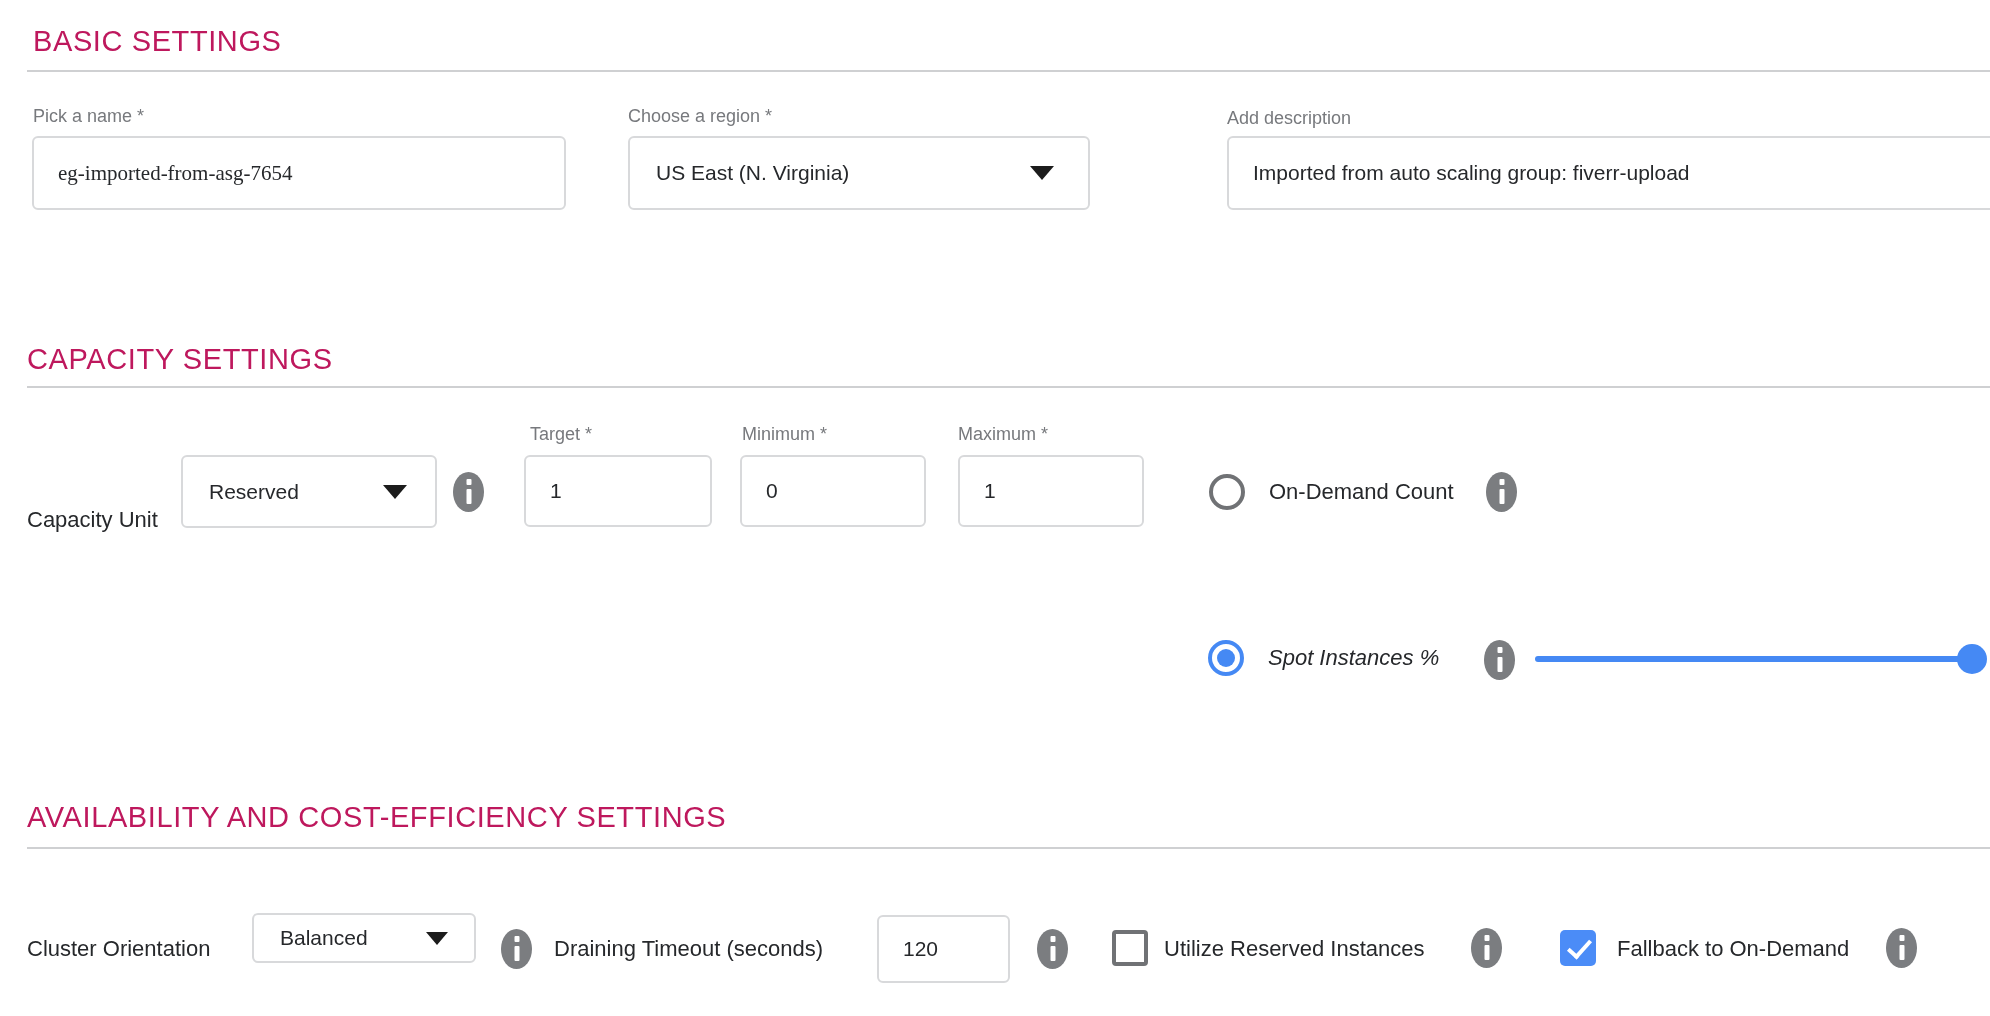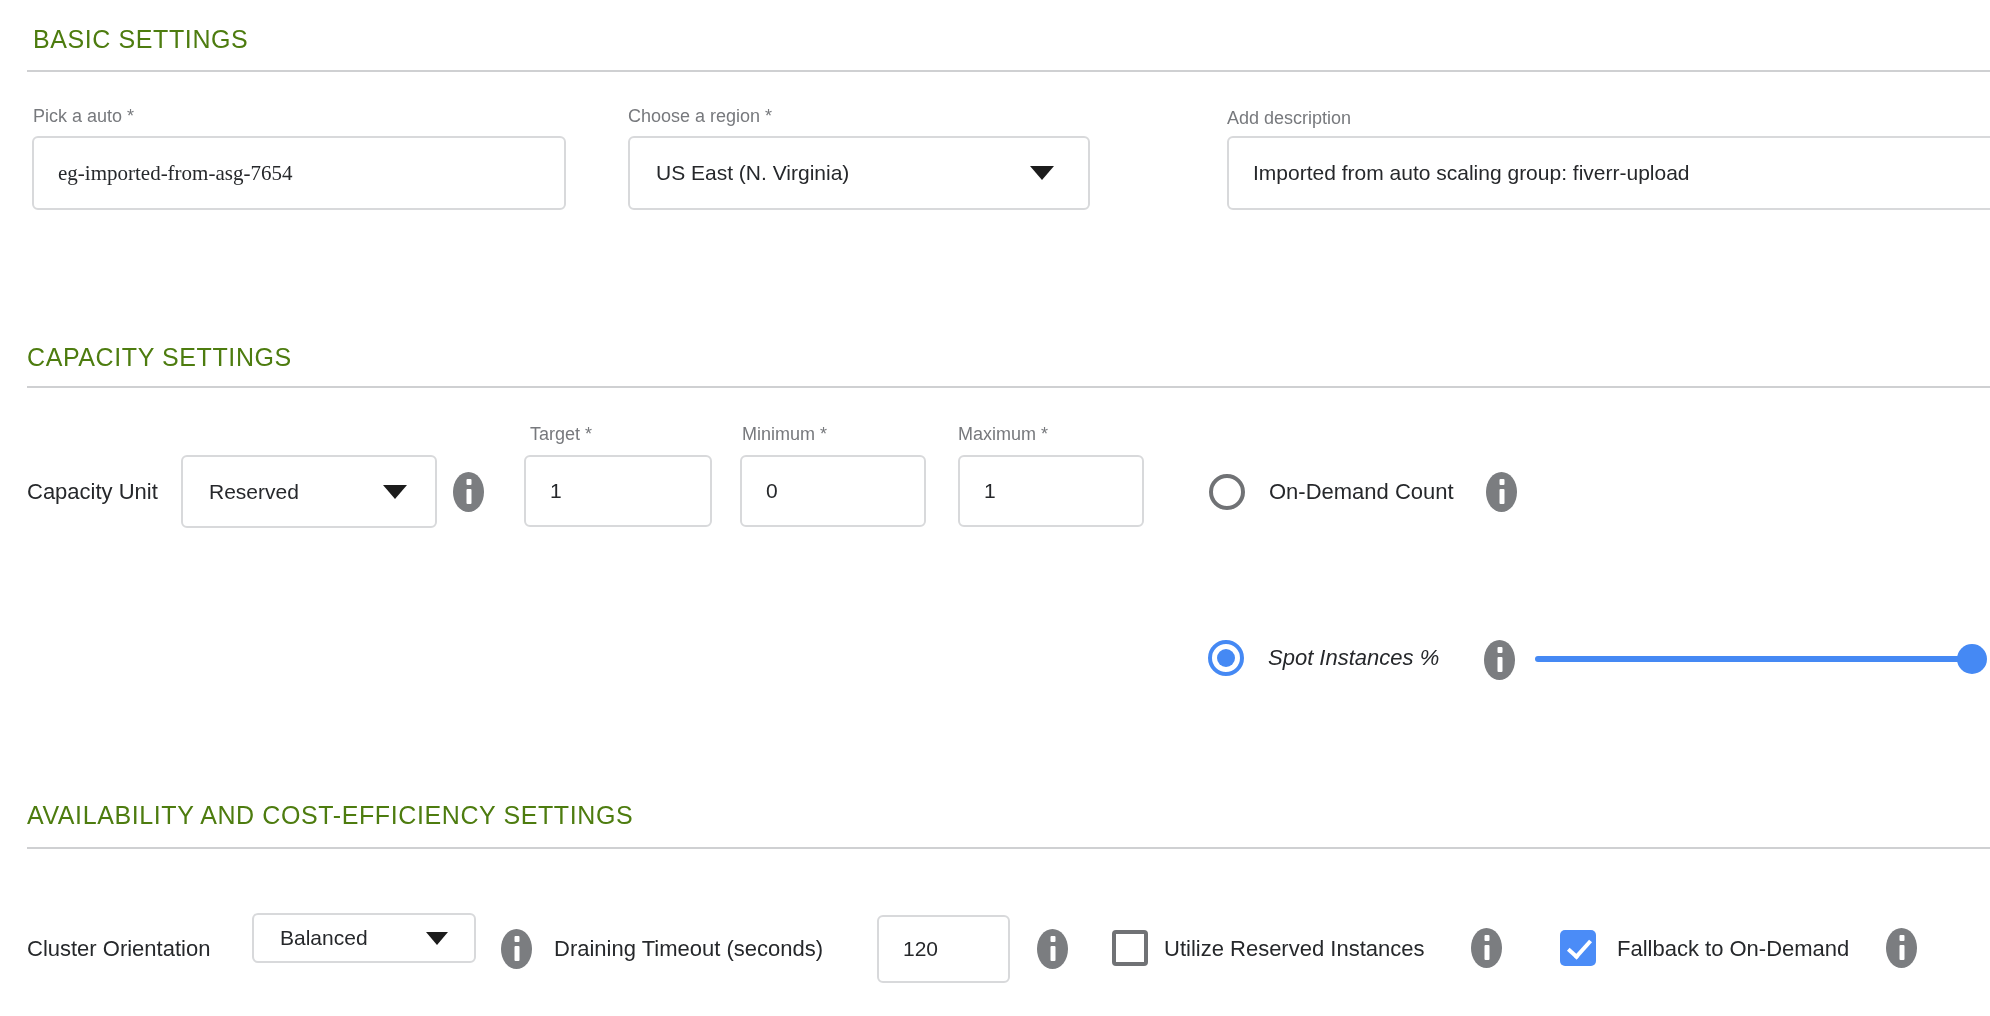--- a/index.html
+++ b/index.html
@@ -1,20 +1,20 @@
 <!DOCTYPE html>
 <html><head>
 <meta charset="utf-8">
 <style>
   * { margin:0; padding:0; box-sizing:border-box; }
   html,body { width:1990px; height:1016px; background:#ffffff; overflow:hidden;
               font-family:"Liberation Sans", sans-serif; position:relative; }
 
-  .section-title { position:absolute; font-size:25px; font-weight:400;
-                   color:#4d7c0f; letter-spacing:0.6px; white-space:nowrap; }
+  .section-title { position:absolute; font-size:29px; font-weight:400;
+                   color:#be185d; letter-spacing:0.6px; white-space:nowrap; }
   .divider { position:absolute; height:2px; background:#cfd0d2; right:0; }
 
   .f-label { position:absolute; font-size:18px; color:#77797d; white-space:nowrap; }
   .row-label { position:absolute; font-size:22px; color:#26282b; white-space:nowrap; }
 
   .tbox { position:absolute; border:2px solid #d8d9db; border-radius:6px;
           background:#fff; font-size:21px; color:#26282b;
           padding-left:24px; font-family:"Liberation Sans", sans-serif; }
   input.tbox { outline:none; }
 
@@ -50,40 +50,40 @@
   .slider-track { position:absolute; height:6px; border-radius:3px; background:#4589f4; cursor:pointer; }
   .slider-thumb { position:absolute; width:30px; height:30px; border-radius:50%;
                   background:#4589f4; cursor:grab; }
 </style>
 </head>
 <body>
 
 <div class="section-title" style="left:33px; top:25px;">BASIC SETTINGS</div>
 <div class="divider" style="left:27px; top:70px;"></div>
 
-<div class="f-label" style="left:33px; top:106px;">Pick a auto *</div>
+<div class="f-label" style="left:33px; top:106px;">Pick a name *</div>
 <input class="tbox" style="left: 32px; top: 136px; width: 534px; height: 74px; font-family: Liberation Serif, serif;" value="eg-imported-from-asg-7654">
 
 <div class="f-label" style="left:628px; top:106px;">Choose a region *</div>
 <div class="dd" style="left:628px; top:136px; width:462px; height:74px;">
   <span class="dd-text">US East (N. Virginia)</span>
   <span class="caret"></span>
 </div>
 
 <div class="f-label" style="left:1227px; top:108px;">Add description</div>
 <input class="tbox" style="left: 1227px; top: 136px; width: 778px; height: 74px;" value="Imported from auto scaling group: fiverr-upload">
 
 <div class="section-title" style="left:27px; top:343px;">CAPACITY SETTINGS</div>
 <div class="divider" style="left:27px; top:386px;"></div>
 
 <div class="f-label" style="left:530px; top:424px;">Target *</div>
 <div class="f-label" style="left:742px; top:424px;">Minimum *</div>
 <div class="f-label" style="left:958px; top:424px;">Maximum *</div>
 
-<div class="row-label" style="left:27px; top:479px;">Capacity Unit</div>
+<div class="row-label" style="left:27px; top:507px;">Capacity Unit</div>
 <div class="dd" style="left:181px; top:455px; width:256px; height:73px;">
   <span class="dd-text">Reserved</span>
   <span class="caret" style="margin-right:28px;"></span>
 </div>
 <div class="info" style="left:453px; top:472px;"></div>
 
 <input class="tbox" style="left: 524px; top: 455px; width: 188px; height: 72px;" value="1">
 <input class="tbox" style="left: 740px; top: 455px; width: 186px; height: 72px;" value="0">
 <input class="tbox" style="left: 958px; top: 455px; width: 186px; height: 72px;" value="1">
 

